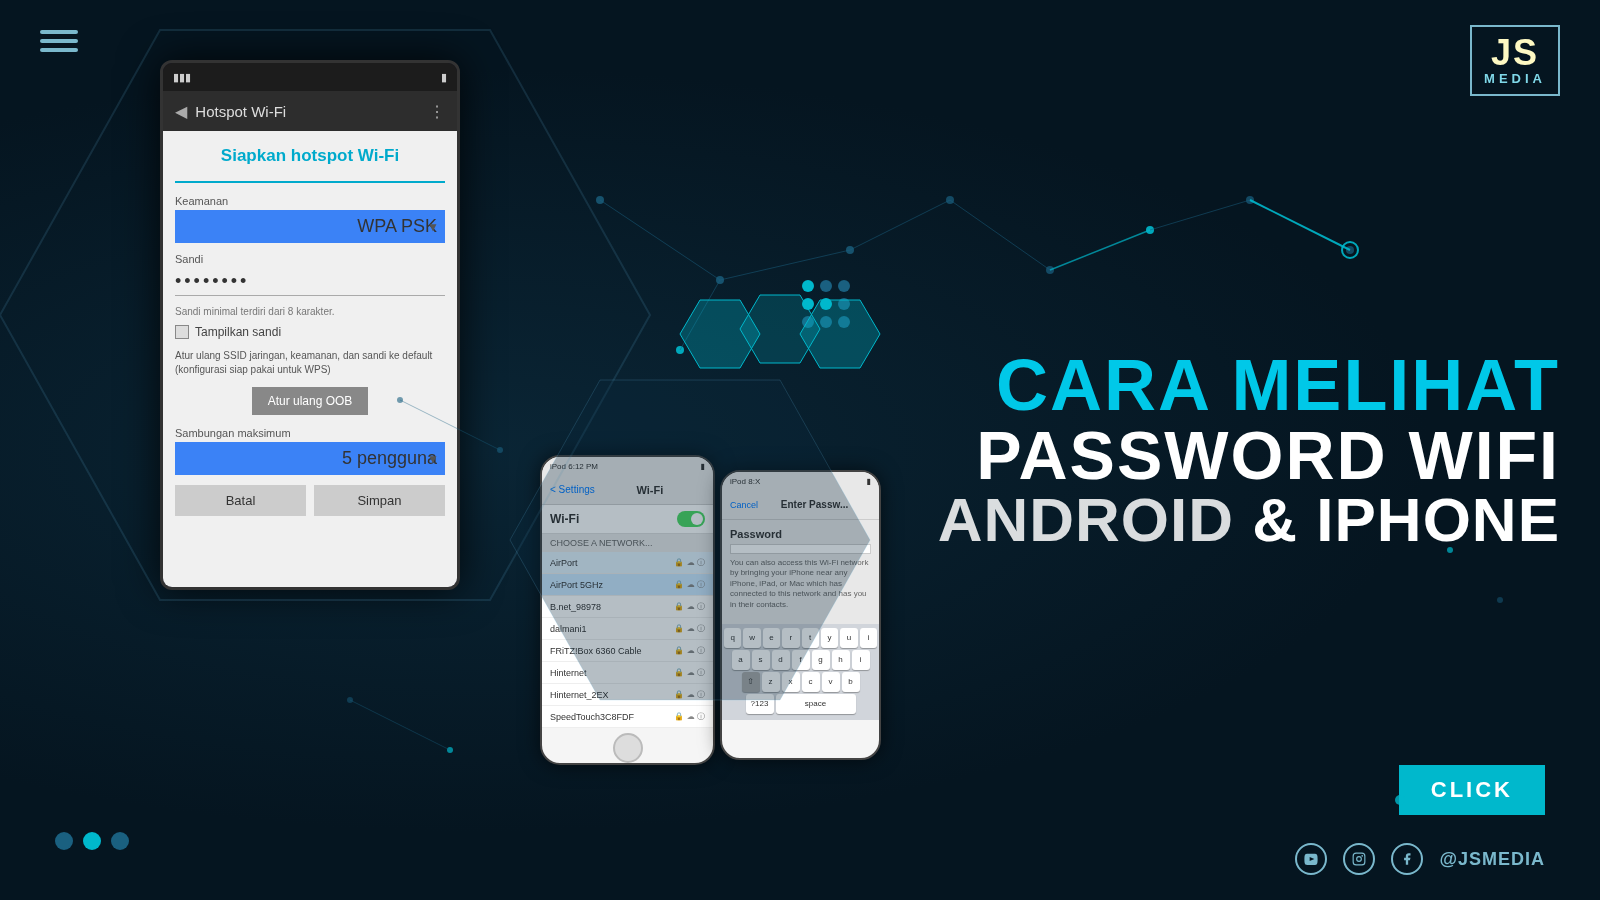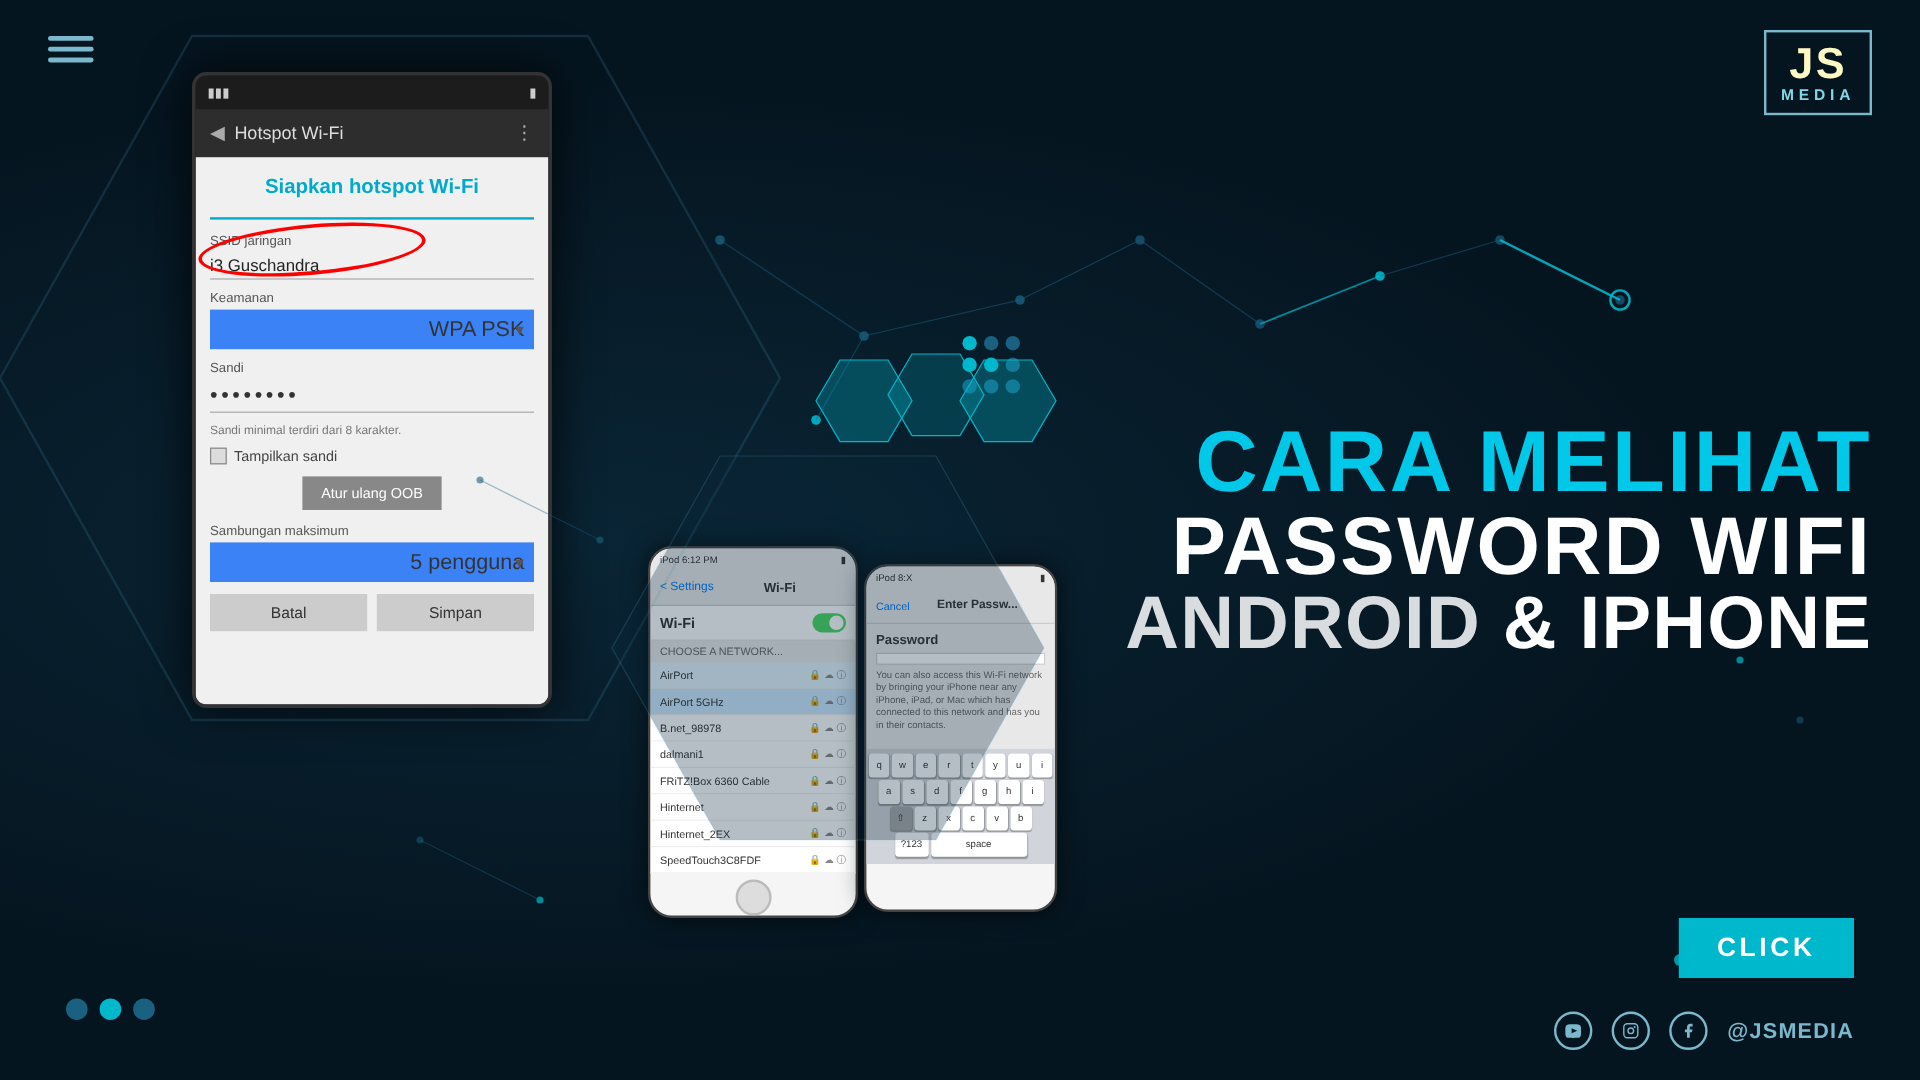--- a/index.html
+++ b/index.html
@@ -606,41 +606,37 @@
   </div>
   <div class="phone-title-bar">
     <span class="back-arrow">◀</span>
     <span class="title-text">Hotspot Wi-Fi</span>
     <span class="menu-dots">⋮</span>
   </div>
   <div class="phone-body">
     <div class="hotspot-title">Siapkan hotspot Wi-Fi</div>
     <div class="divider-blue"></div>
 
-    <div class="ssid-wrapper">
-      <div class="field-label">SSID jaringan</div>
-      <div class="field-input">i3 Guschandra</div>
-      <div class="red-circle"></div>
-    </div>
 
     <div class="field-label">Keamanan</div>
     <div class="select-wrapper">
       <div class="select-field">WPA PSK</div>
       <span class="select-arrow">▼</span>
     </div>
 
     <div class="field-label">Sandi</div>
     <div class="field-input password-dots">••••••••</div>
     <div class="hint-text">Sandi minimal terdiri dari 8 karakter.</div>
 
     <div class="checkbox-row">
       <div class="checkbox-box"></div>
       <span class="checkbox-label">Tampilkan sandi</span>
     </div>
 
+    <div class="desc-text">Atur ulang SSID jaringan, keamanan, dan sandi ke default (konfigurasi siap pakai untuk WPS)</div>
 
     <button class="reset-btn">Atur ulang OOB</button>
 
     <div class="sambungan-section">
       <div class="field-label">Sambungan maksimum</div>
       <div class="select-wrapper">
         <div class="select-field">5 pengguna</div>
         <span class="select-arrow">▼</span>
       </div>
     </div>

